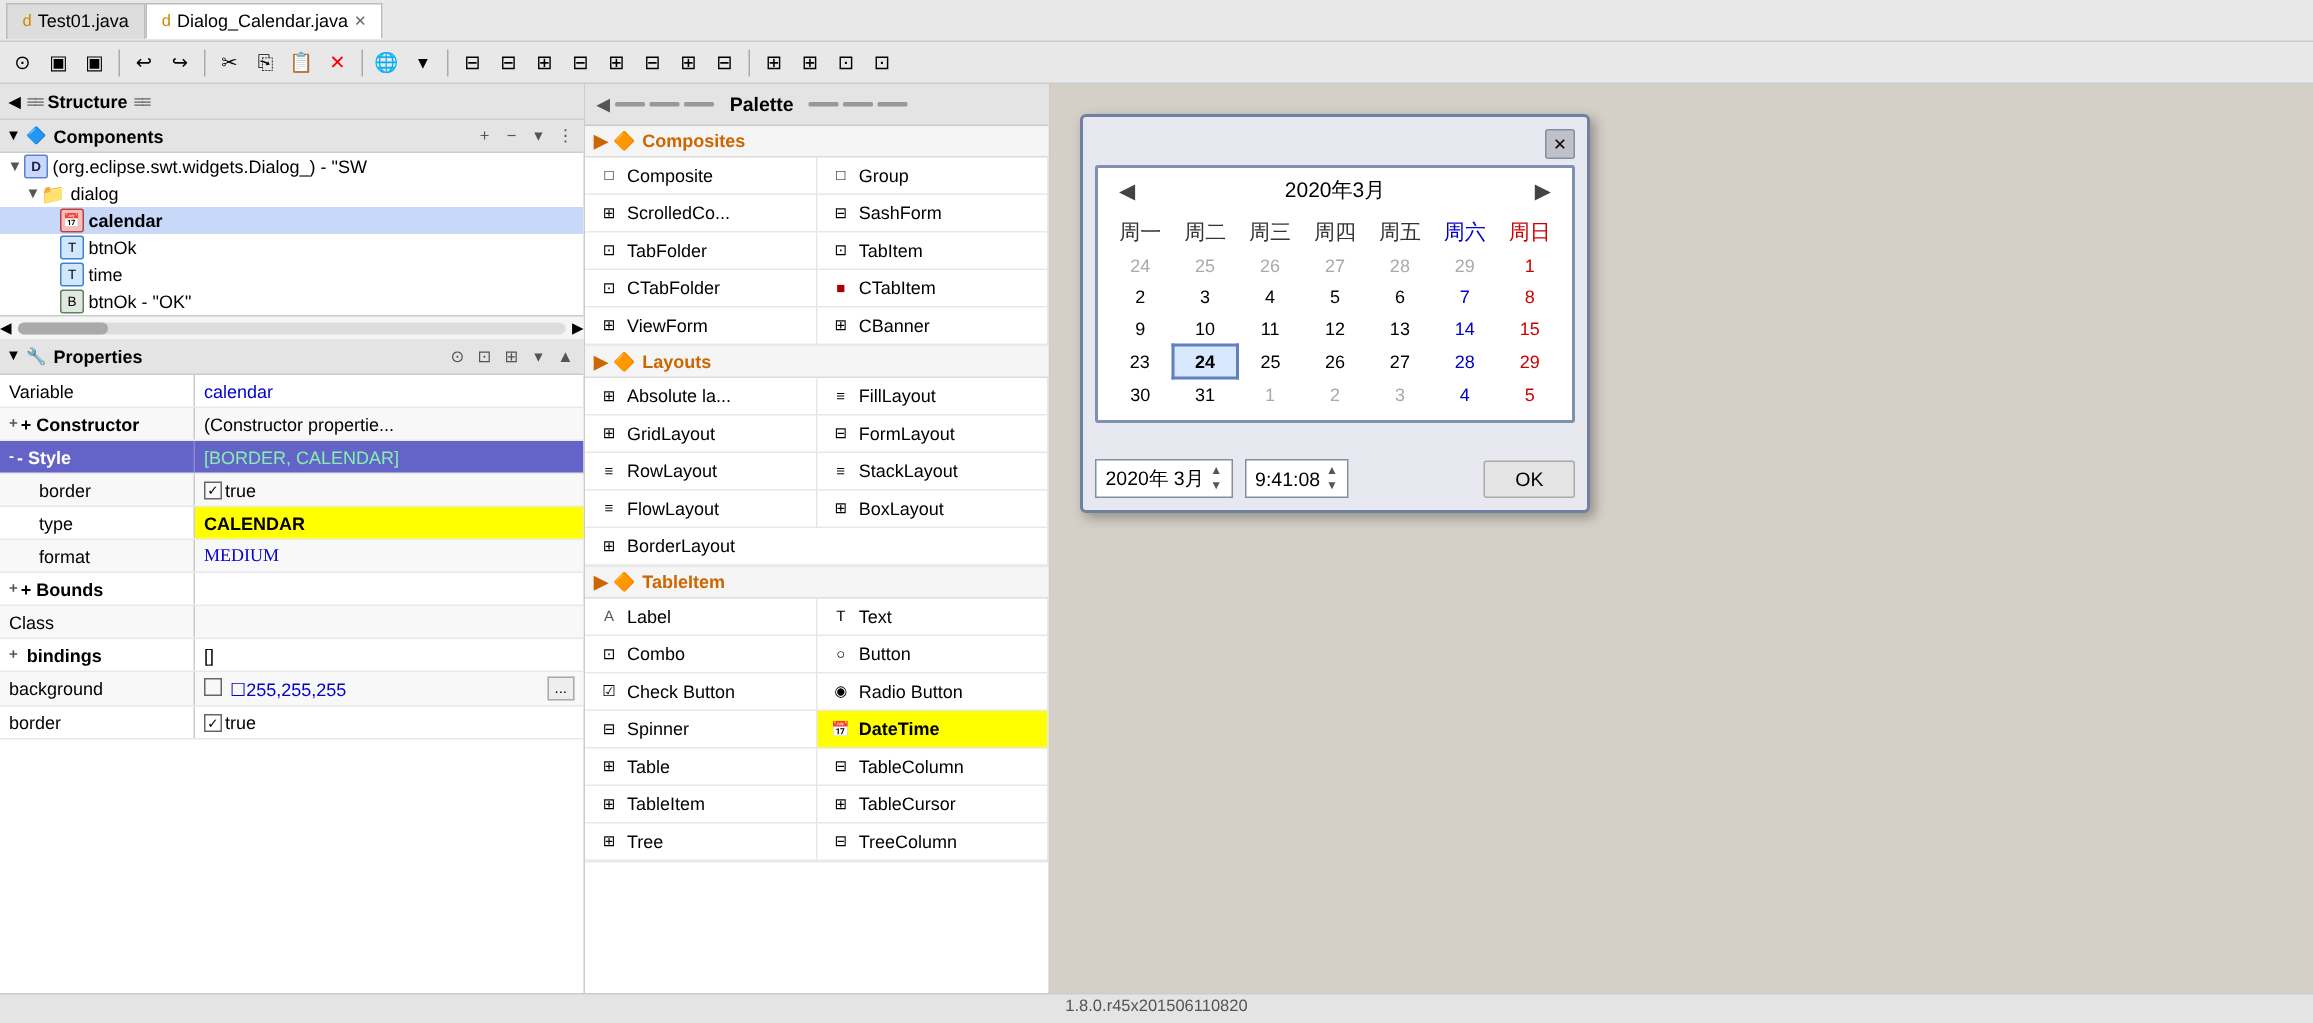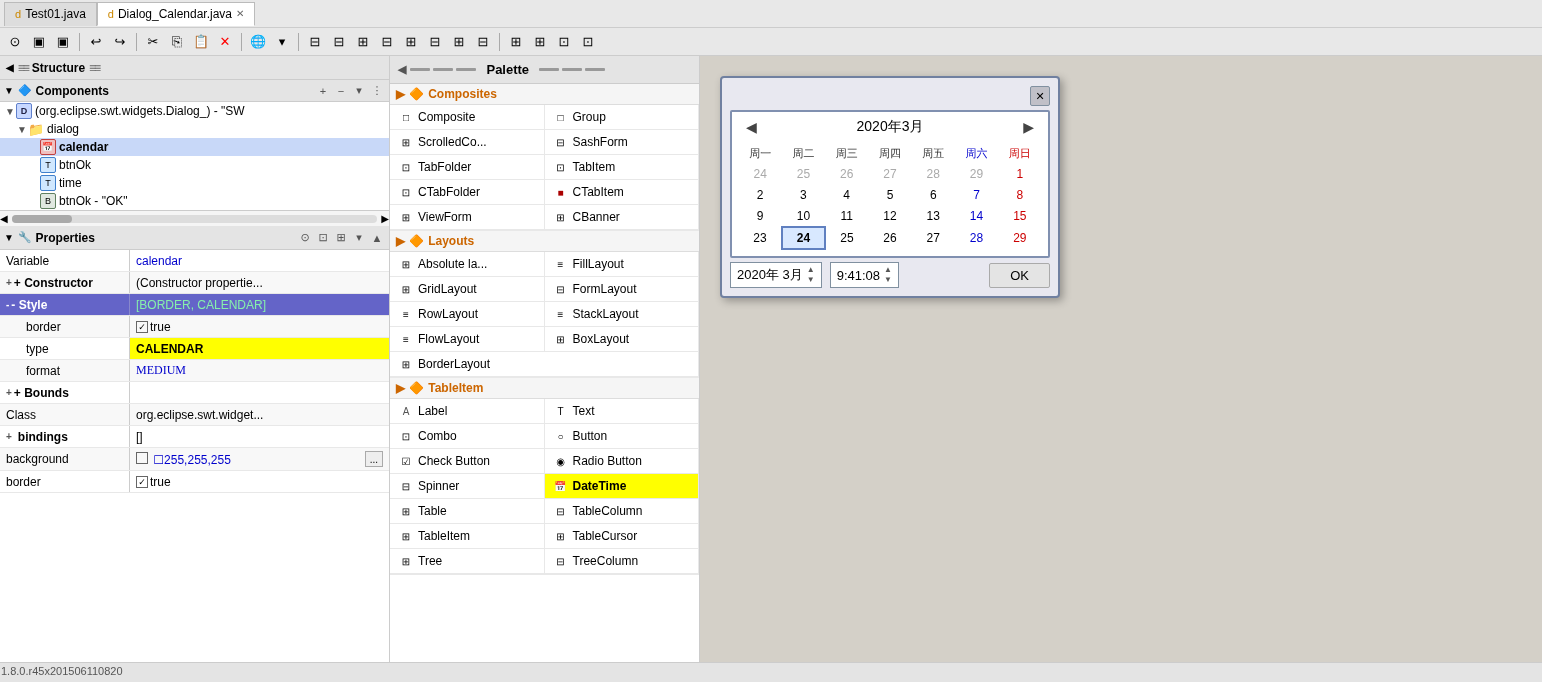--- a/index.html
+++ b/index.html
@@ -397,21 +397,21 @@
     }
     .cal-month-title {
       font-size: 14px;
       font-weight: normal;
     }
     .cal-grid {
       width: 100%;
       border-collapse: collapse;
     }
     .cal-grid th {
-      font-size: 11px;
+      font-size: 14px;
       font-weight: normal;
       text-align: center;
       padding: 2px 4px;
       color: #333;
     }
     .cal-grid td {
       text-align: center;
       padding: 3px 6px;
       font-size: 12px;
       cursor: pointer;
@@ -425,21 +425,21 @@
       background: #d8e8ff;
     }
     .cal-grid td.sunday { color: #cc0000; }
     .cal-grid td.saturday { color: #0000cc; }
 
     
     .dialog-bottom {
       display: flex;
       align-items: center;
       gap: 8px;
-      margin-top: 4px;
+      margin-top: 24px;
     }
     .date-spinner {
       display: flex;
       align-items: center;
       border: 1px solid #8090a0;
       background: white;
       padding: 2px 6px;
       font-size: 13px;
     }
     .spinner-arrows {
@@ -462,21 +462,21 @@
       font-size: 13px;
       margin-left: auto;
     }
 
     
     .version-bar {
       background: #e4e4e4;
       border-top: 1px solid #ccc;
       padding: 2px 1px;
       font-size: 11px;
-      text-align: left;
+      text-align: center;
       color: #555;
       height: 20px;
     }
     .highlighted-item {
       background: #ffff00 !important;
       font-weight: bold;
     }
   </style>
 </head>
 <body>
@@ -679,23 +679,20 @@
         <div class="prop-row">
           <div class="prop-key bold">
             <span class="plus-icon">+</span>
             <span style="margin-left:-4px;">+ Bounds</span>
           </div>
         </div>
 
         <div class="prop-row">
           <div class="prop-key">
             <span>Class</span>
-          </div>
-          <div class="prop-val">
-            <span>org.eclipse.swt.widget...</span>
           </div>
         </div>
 
         <div class="prop-row">
           <div class="prop-key bold">
             <span class="plus-icon">+</span>
             <span>bindings</span>
           </div>
           <div class="prop-val">
             <span>[]</span>
@@ -964,20 +961,29 @@
             </tr>
             <tr>
               <td>23</td>
               <td class="today">24</td>
               <td>25</td>
               <td>26</td>
               <td>27</td>
               <td style="color:#0000cc;">28</td>
               <td style="color:#cc0000;">29</td>
             </tr>
+            <tr>
+              <td>30</td>
+              <td>31</td>
+              <td class="other-month">1</td>
+              <td class="other-month">2</td>
+              <td class="other-month">3</td>
+              <td class="other-month" style="color:#0000cc;">4</td>
+              <td class="other-month sunday" style="color:#cc0000;">5</td>
+            </tr>
           </tbody>
         </table>
       </div>
 
       <div class="dialog-bottom">
         <div class="date-spinner">
           <span>2020年 3月</span>
           <div class="spinner-arrows">
             <span class="sp-arrow">▲</span>
             <span class="sp-arrow">▼</span>

